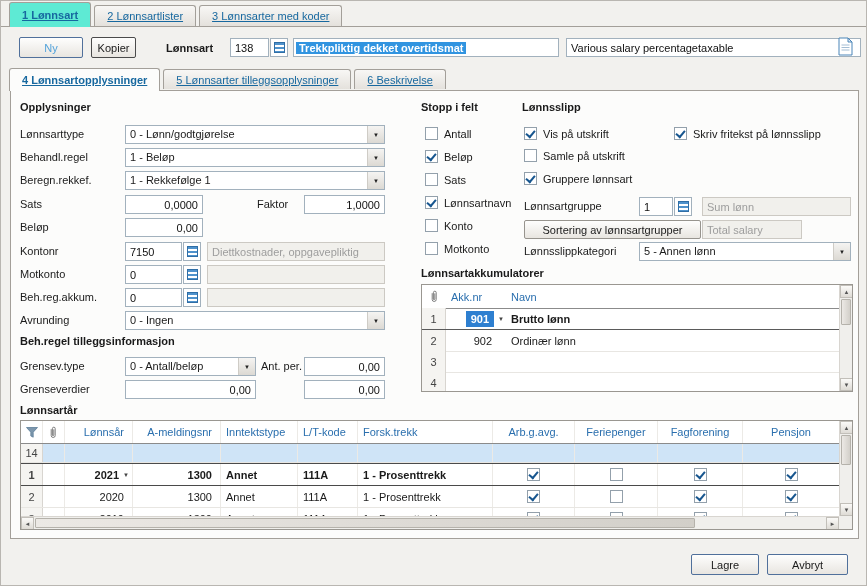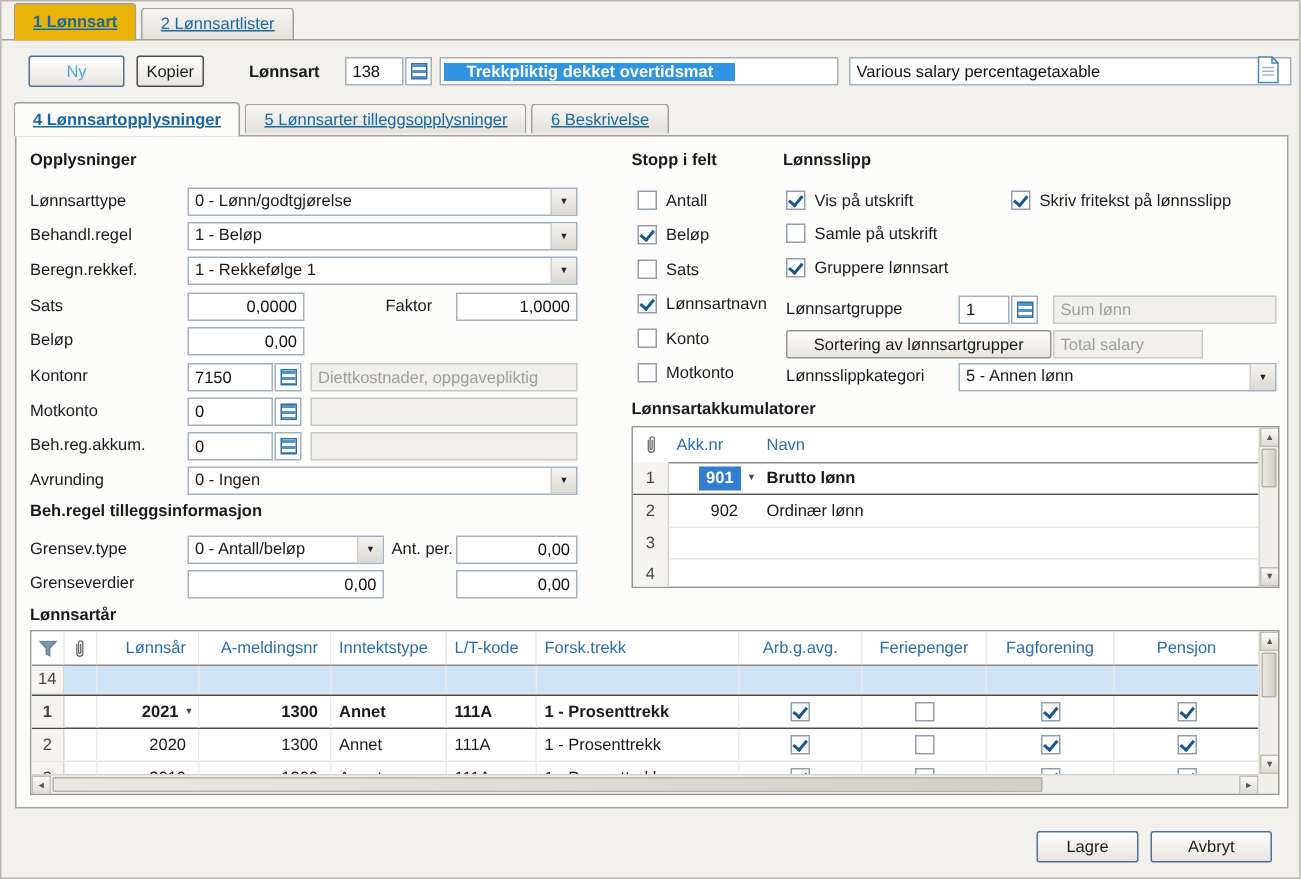--- a/index.html
+++ b/index.html
@@ -9,40 +9,40 @@
   .abs{position:absolute}
   .h{position:absolute;font-weight:bold;white-space:nowrap}
   .lbl{position:absolute;white-space:nowrap}
 
   
   .tabline{position:absolute;left:0;right:0;height:1px;background:#a39f99}
   .tabrow{position:absolute;display:flex;align-items:flex-end;z-index:2}
   .tab{display:inline-flex;align-items:center;height:20px;padding:0 12px;margin-right:3px;margin-bottom:1px;
     background:linear-gradient(#f8f7f5,#e4e1dc);border:1px solid #a39f99;border-bottom:none;
     border-radius:3px 3px 0 0;color:#17689f;text-decoration:underline;cursor:pointer;white-space:nowrap}
-  .tab.active{height:24px;margin-bottom:0;background:#eab308;font-weight:bold;z-index:3}
+  .tab.active{height:24px;margin-bottom:0;background:#5eead4;font-weight:bold;z-index:3}
   .subrow .tab{height:19px}
   .subrow .tab.active{height:22px;margin-bottom:-1px;background:#fcfcfb;z-index:6}
 
   
   .btn{position:absolute;display:flex;align-items:center;justify-content:center;box-sizing:border-box;
     border:1px solid #97948e;background:linear-gradient(#fefefd,#e8e5e0);height:21px;border-radius:2px;
     font-family:inherit;font-size:11px;color:#1a1a1a;cursor:pointer;white-space:nowrap}
   .btn-blue-border{border:1px solid #50709b}
   .btn-ny{color:#53a3da}
   .btn-kopier{border:1px solid #4b4b4b}
 
   
   .inp{position:absolute;box-sizing:border-box;height:19px;border:1px solid #a2b1bd;background:#fff;
     font-family:inherit;font-size:11px;color:#111;padding:0 4px}
   .inp.num{text-align:right}
   .dis{background:#f1f0ec;border-color:#ccc9c3;color:#9d9d9d}
   .namefield{position:absolute;box-sizing:border-box;height:19px;border:1px solid #a2b1bd;background:#fff;
     display:flex;align-items:center;padding:0 2px;overflow:hidden}
-  .seltext{background:#3194e0;color:#fff;font-weight:bold;padding:0 15px;white-space:nowrap}
+  .seltext{background:#3194e0;color:#fff;font-weight:bold;padding:0 3px;white-space:nowrap}
 
   
   .fsel{position:absolute;box-sizing:border-box;height:19px;border:1px solid #a2b1bd;background:#fff;display:flex;cursor:pointer}
   .fsel .t{flex:1;padding:2px 4px;white-space:nowrap;overflow:hidden}
   .fsel .a{width:16px;border-left:1px solid #cfccc6;background:linear-gradient(#f5f4f2,#dcd9d3);
     display:flex;align-items:center;justify-content:center;font-size:6px;color:#222}
 
   
   .gbtn{position:absolute;width:18px;height:19px;box-sizing:border-box;border:1px solid #a2b1bd;background:#fff;
     display:flex;align-items:center;justify-content:center;cursor:pointer}
@@ -101,20 +101,21 @@
 </style>
 </head>
 <body>
 
 <div class="screen">
 
   <div class="tabline" style="top:25px"></div>
   <div class="tabrow" style="left:8px;top:2px;height:24px">
     <div class="tab active">1 Lønnsart</div>
     <div class="tab">2 Lønnsartlister</div>
+    <div class="tab">3 Lønnsarter med koder</div>
   </div>
 
   <button class="btn btn-blue-border btn-ny" style="left:18px;top:36px;width:64px">Ny</button>
   <button class="btn btn-kopier" style="left:90px;top:36px;width:45px">Kopier</button>
   <div class="lbl" style="left:165px;top:41px;font-weight:bold">Lønnsart</div>
   <input class="inp" style="left: 229px; top: 37px; width: 39px;" value="138">
   <div class="gbtn" style="left:269px;top:37px">
     <span class="gic"></span>
   </div>
   <div class="namefield" style="left:292px;top:37px;width:266px">

